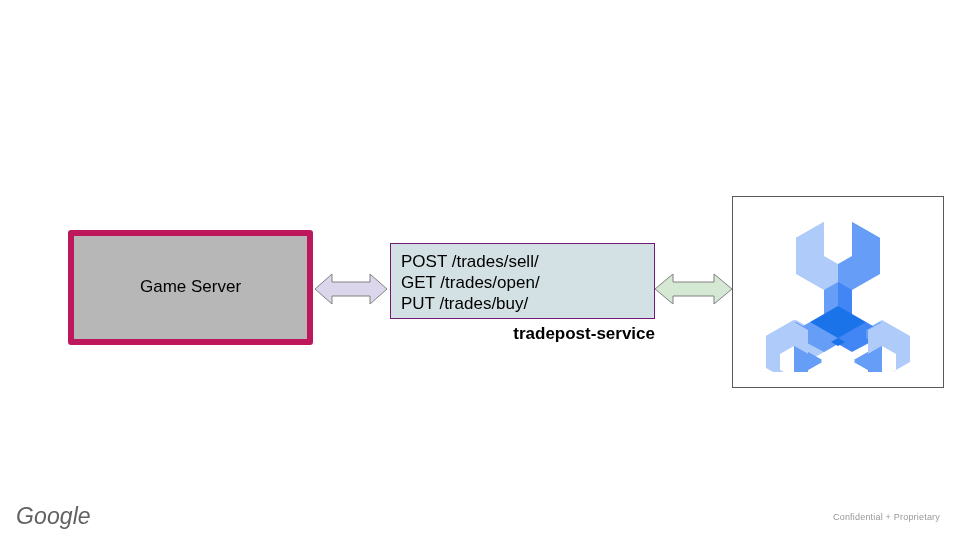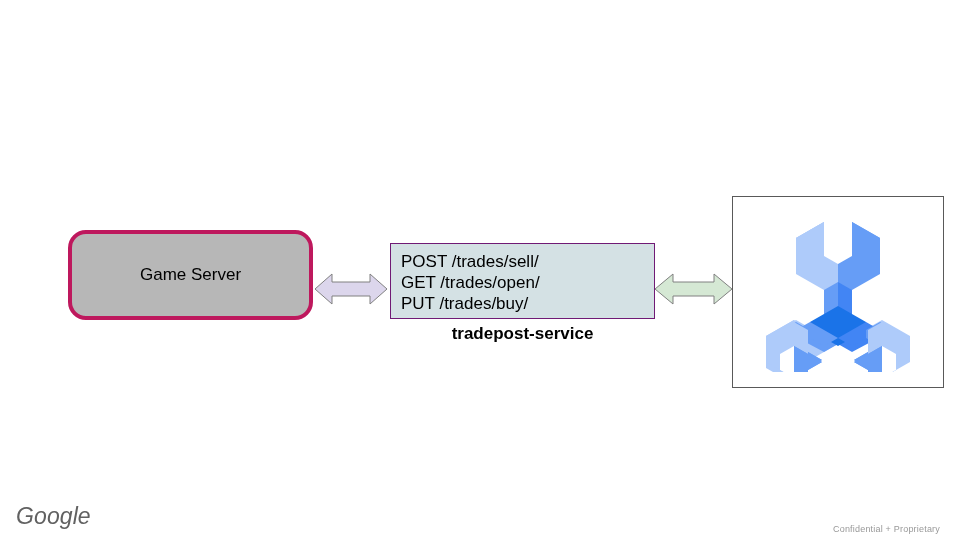--- a/index.html
+++ b/index.html
@@ -19,24 +19,24 @@
     position: absolute;
     inset: 0;
   }
 
   
   .game-server-node {
     position: absolute;
     left: 68px;
     top: 230px;
     width: 245px;
-    height: 90px;
+    height: 115px;
     background: #b7b7b7;
-    border: 4px solid #be185d;
-    border-radius: 18px;
+    border: 6px solid #be185d;
+    border-radius: 3px;
     box-sizing: border-box;
     display: flex;
     align-items: center;
     justify-content: center;
   }
   .game-server-label {
     font-size: 17px;
     color: #000000;
     line-height: 1.2;
     text-align: center;
@@ -58,21 +58,21 @@
     font-size: 17px;
     color: #000000;
     line-height: 21px;
     white-space: nowrap;
   }
   .service-caption {
     position: absolute;
     left: 390px;
     top: 324px;
     width: 265px;
-    text-align: center;
+    text-align: right;
     font-size: 17px;
     font-weight: bold;
     color: #000000;
   }
 
   
   .arrow {
     position: absolute;
   }
 
@@ -100,21 +100,21 @@
     left: 16px;
     top: 503px;
     font-size: 23px;
     color: #616161;
     letter-spacing: 0.1px;
     font-style: italic;
   }
   .footer-note {
     position: absolute;
     right: 20px;
-    top: 524px;
+    top: 512px;
     font-size: 9px;
     color: #999999;
     letter-spacing: 0.2px;
   }
 </style>
 </head>
 <body>
 
 <div class="slide">
 

